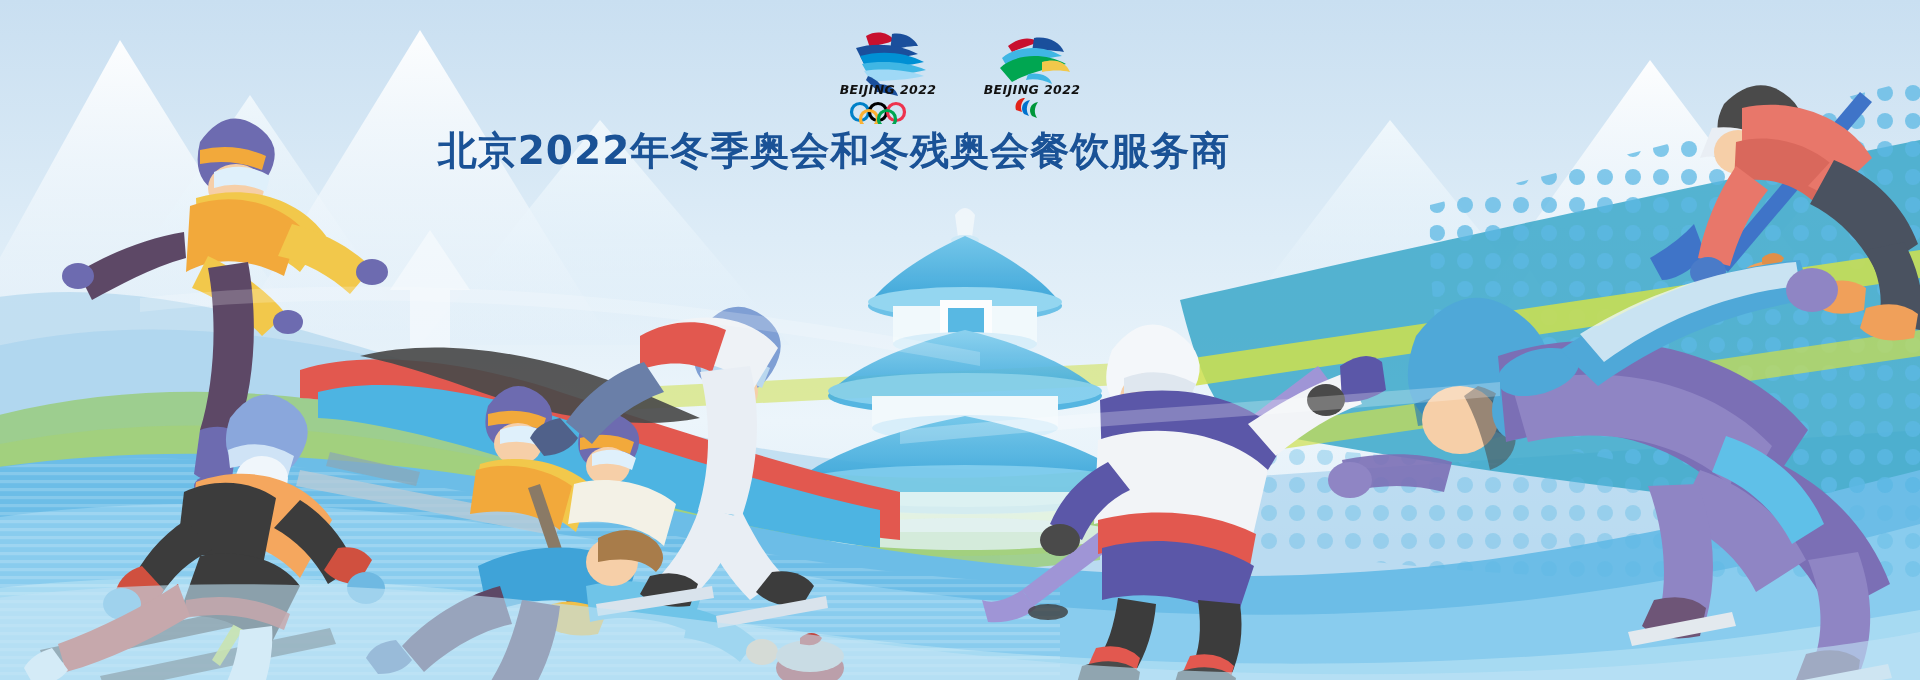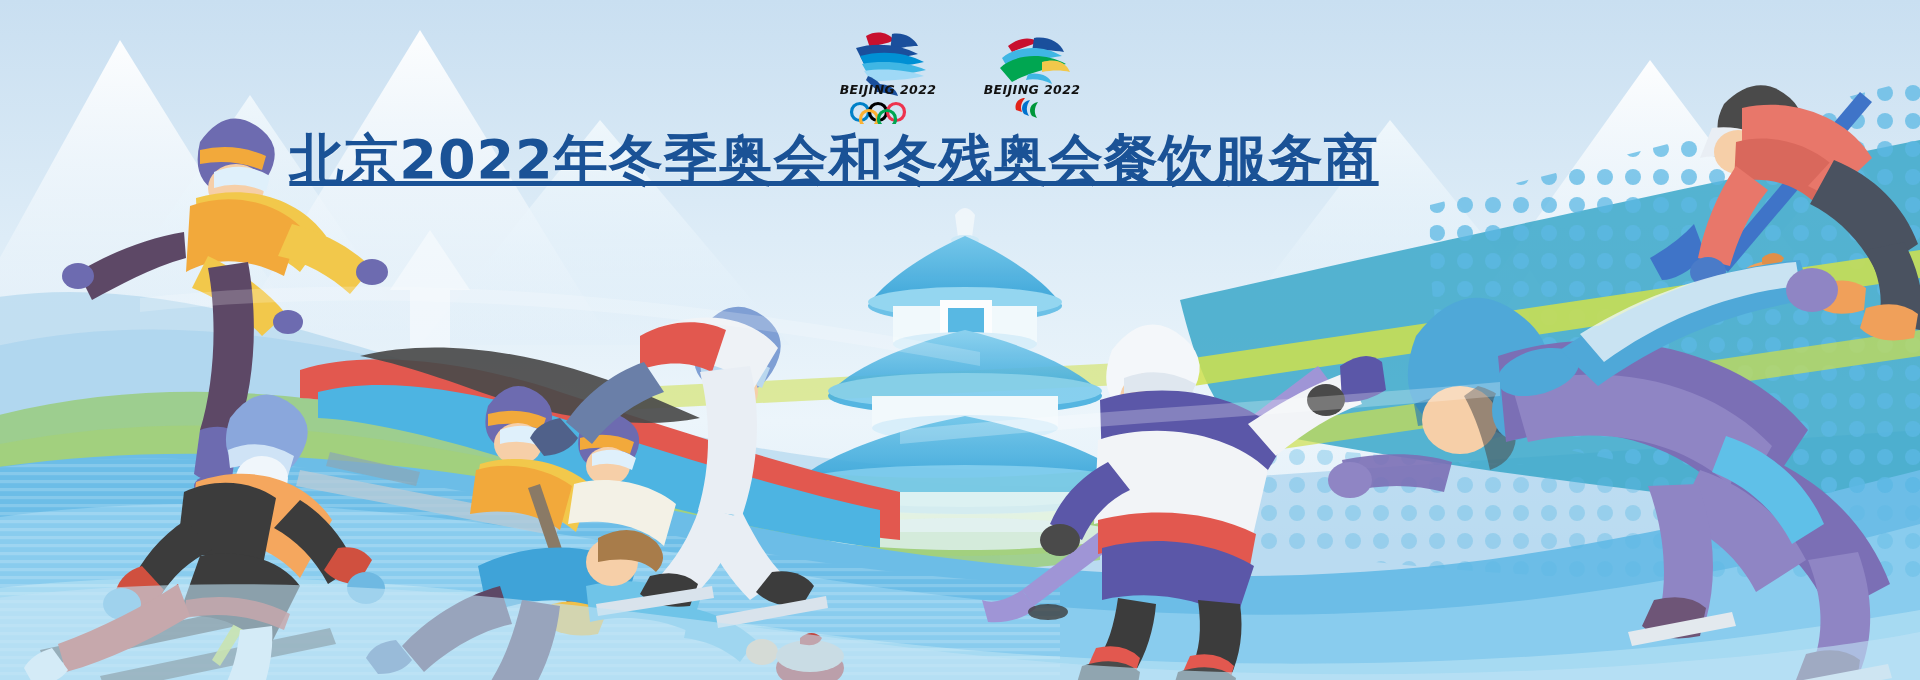--- a/index.html
+++ b/index.html
@@ -22,24 +22,23 @@
   .emblem-word{
     position:absolute;left:0;right:0;top:58px;text-align:center;
     font-family:"DejaVu Sans",sans-serif;font-style:italic;font-weight:700;
     font-size:12.5px;letter-spacing:.4px;color:#111;white-space:nowrap;
   }
 
   
   #title{
     position:absolute;left:0;top:124px;width:1668px;text-align:center;z-index:45;
     font-family:"DejaVu Sans","Liberation Sans",sans-serif;
-    font-weight:700;font-size:54px;letter-spacing:1px;
+    font-weight:700;font-size:39px;letter-spacing:1px;
     color:#1a5296;
     text-shadow:0 1px 0 rgba(255,255,255,.35);
-    text-decoration:underline;
   }
 </style>
 </head>
 <body>
 
 <div id="banner">
 
   <div class="layer">
     <svg viewBox="0 0 1920 680" preserveAspectRatio="none">
       <defs>

